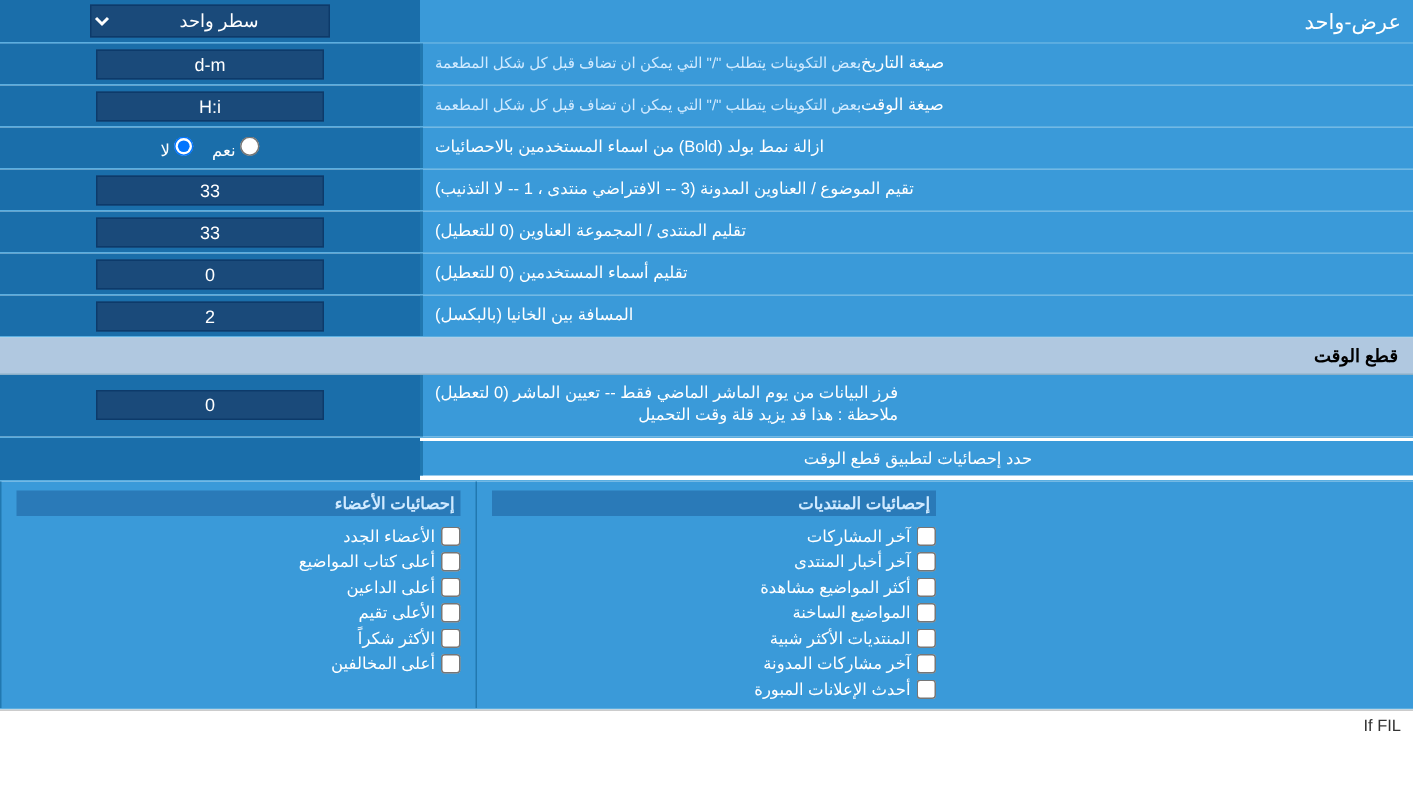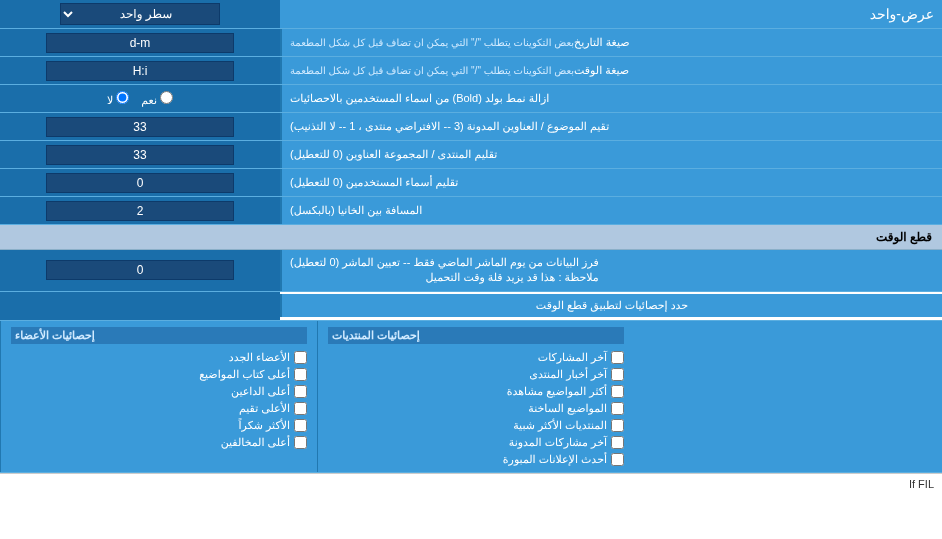--- a/index.html
+++ b/index.html
@@ -47,21 +47,21 @@
       justify-content: center;
       padding: 3px 6px;
     }
 
     .input-cell input[type="text"] {
       background: #1a4a7a;
       color: #fff;
       border: 1px solid #0d3a6a;
       padding: 2px 2px;
       font-size: 12px;
-      width: 188px;
+      width: 152px;
       text-align: center;
       direction: ltr;
     }
 
     .section-header {
       background: #b0c8e0;
       color: #000000;
       font-weight: bold;
       text-align: right;
       padding: 5px 10px;
@@ -156,21 +156,21 @@
       gap: 4px;
     }
     .checkbox-col:first-child {
       border-left: none;
     }
     .checkbox-col-title {
       color: #d0eaff;
       font-size: 11px;
       font-weight: bold;
       margin-bottom: 3px;
-      text-align: left;
+      text-align: right;
       background: #2a7ab8;
       padding: 2px 4px;
     }
     .cb-item {
       display: flex;
       align-items: center;
       gap: 4px;
       color: #fff;
       font-size: 11px;
       direction: rtl;

